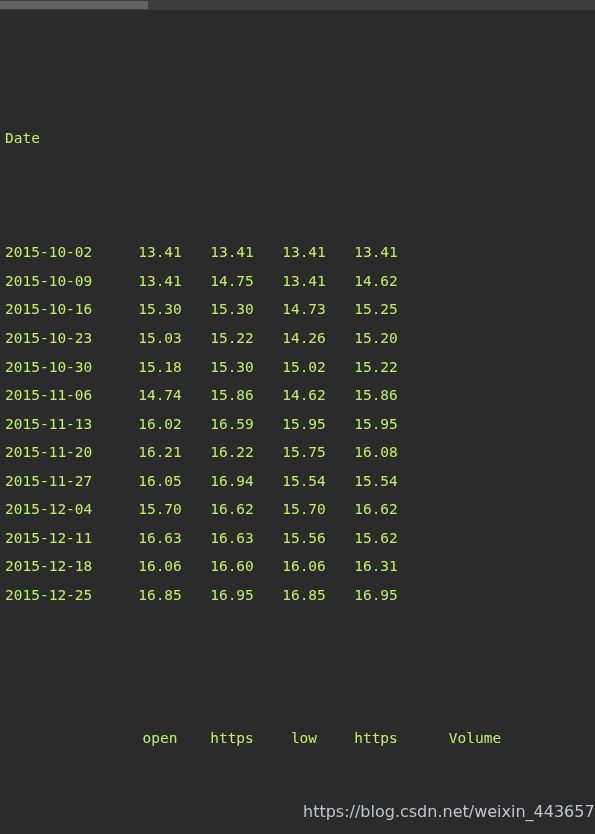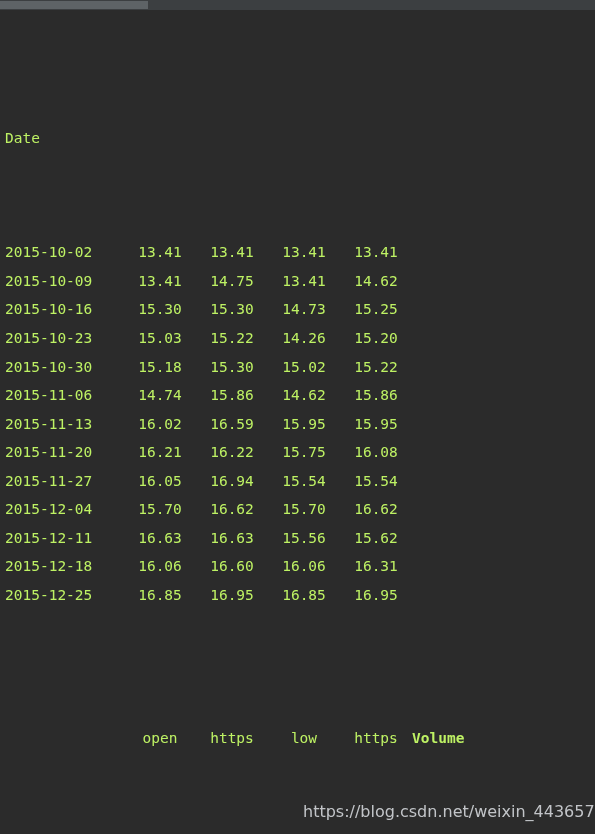--- a/index.html
+++ b/index.html
@@ -66,22 +66,21 @@
     text-align: center;
   }
   .c-head-num {
     display: inline-block;
     width: 72px;
     text-align: center;
   }
   .c-head-vol {
     display: inline-block;
     width: 126px;
-    text-align: left;
-    font-weight: bold;
+    text-align: center;
   }
   .c-blank {
     display: inline-block;
     width: 119px;
   }
 
   
   #watermark {
     position: absolute;
     left: 303px;

